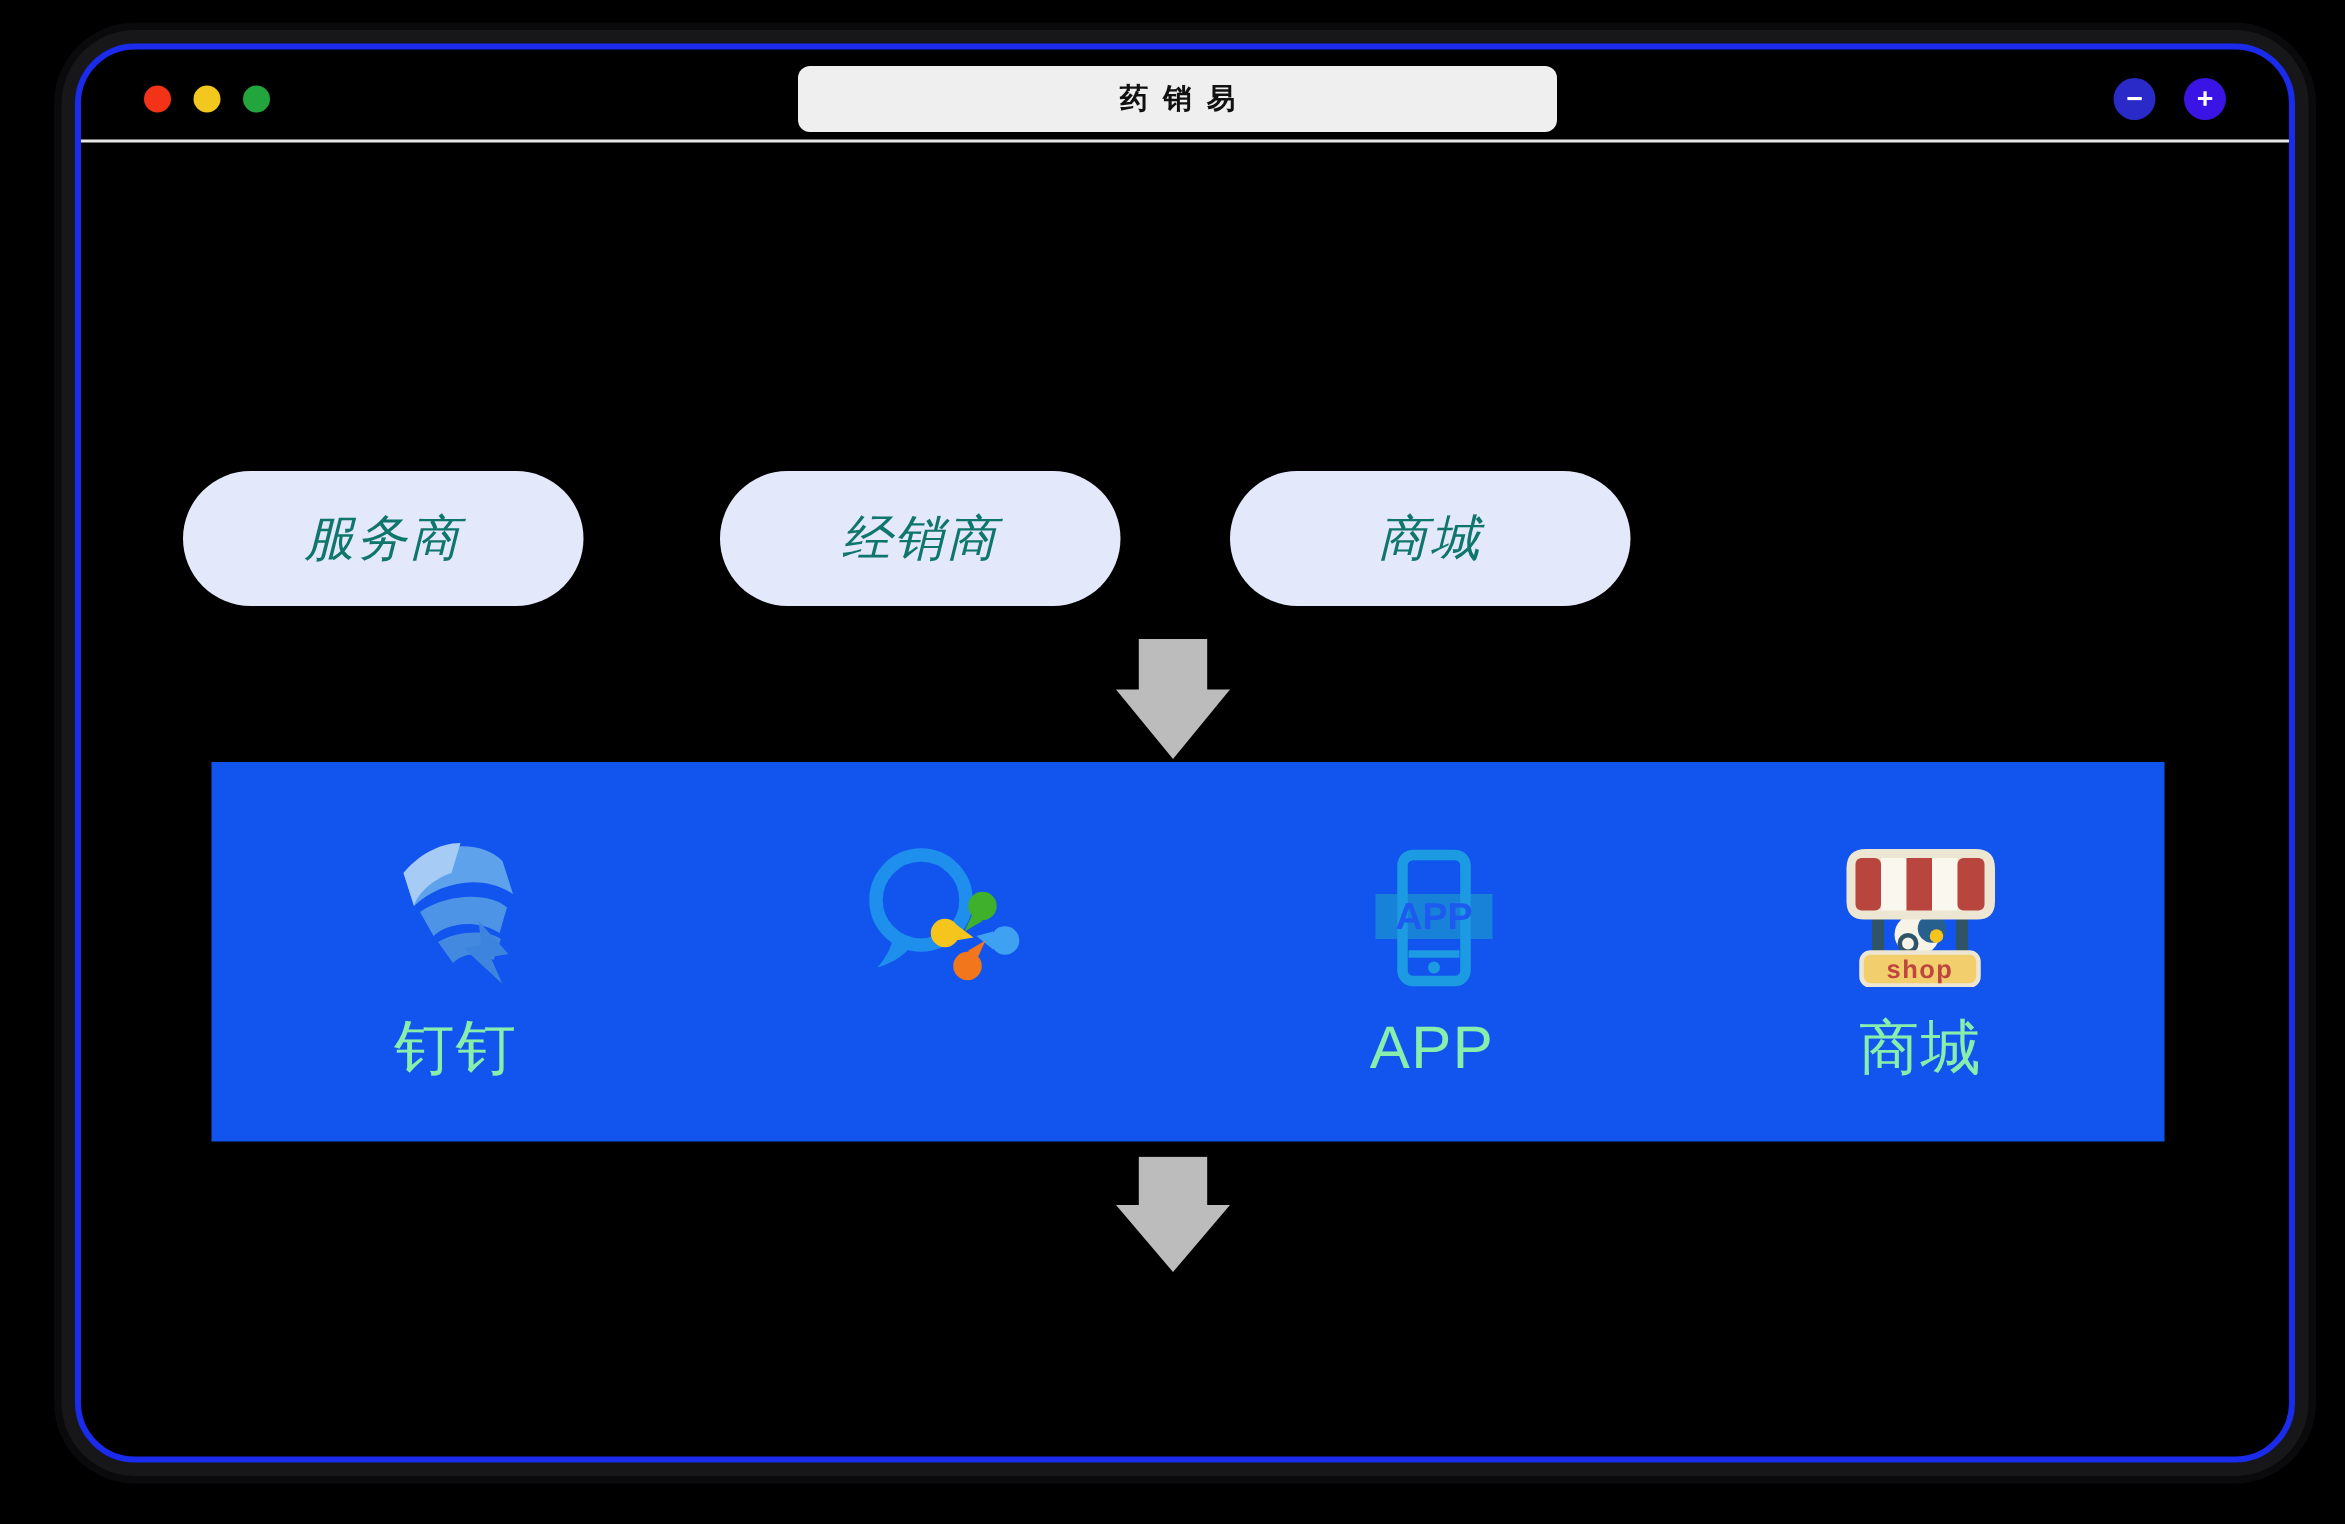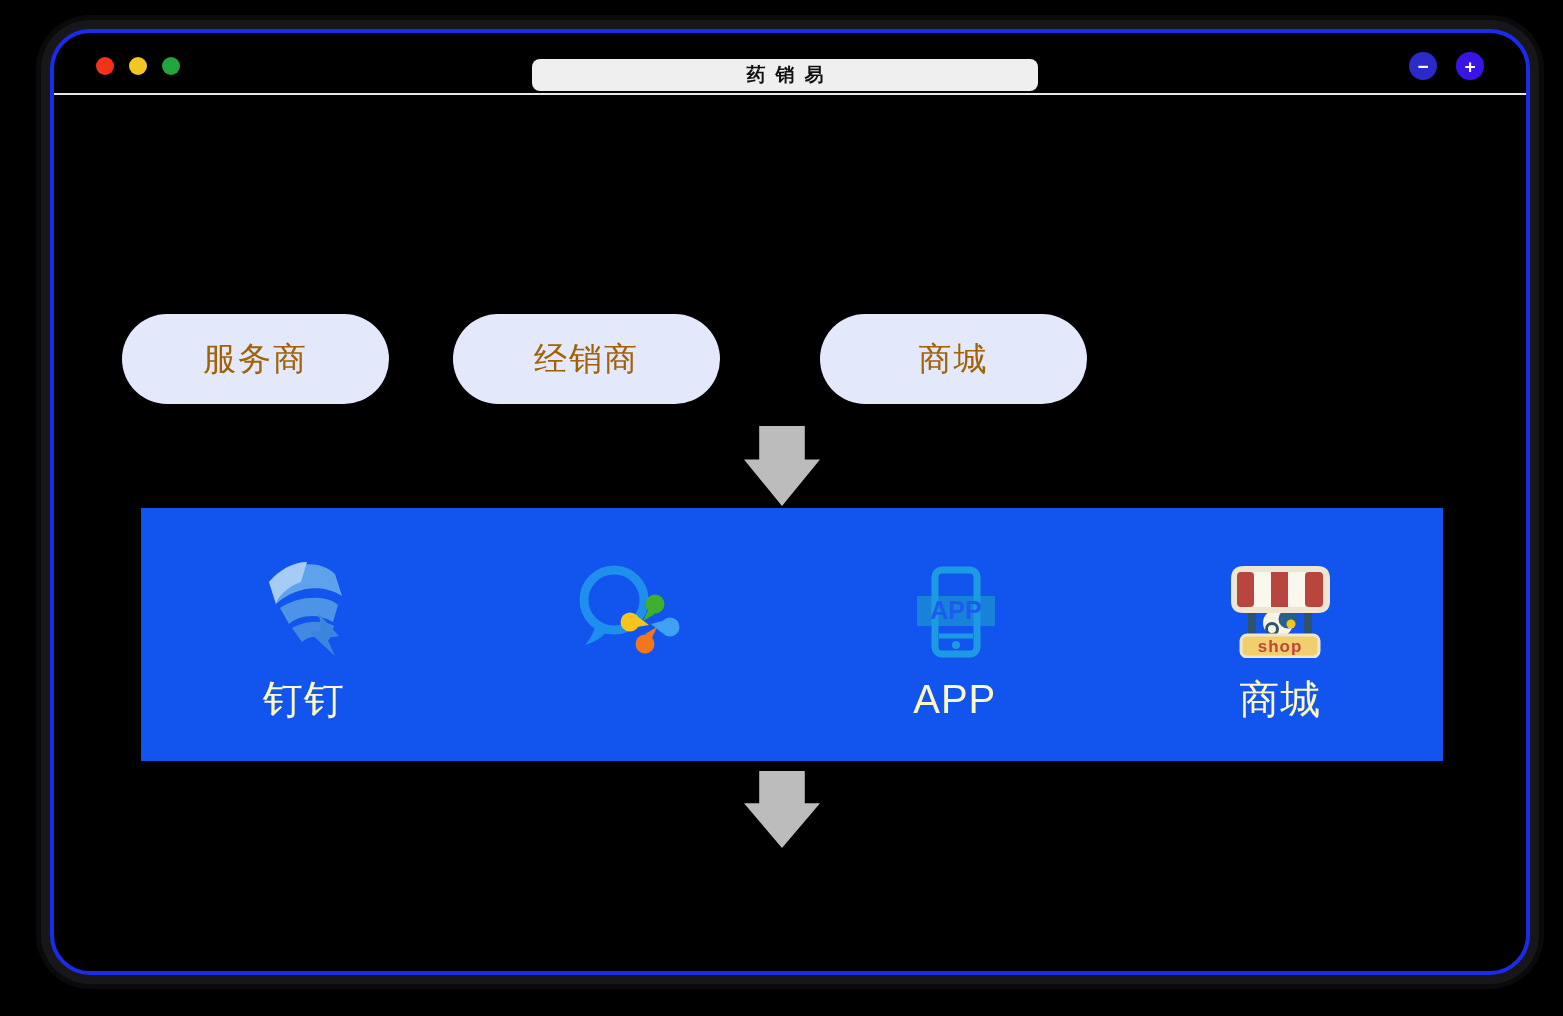--- a/index.html
+++ b/index.html
@@ -32,22 +32,22 @@
     position: absolute; left: 42px; top: 24px;
     display: flex; gap: 15px;
   }
   .traffic-dot { width: 18px; height: 18px; border-radius: 50%; }
   .dot-red    { background: #F23318; }
   .dot-yellow { background: #F2C71E; }
   .dot-green  { background: #23A53E; }
 
   .address-bar {
     position: absolute;
-    left: 478px; top: 26px;
-    width: 506px; height: 32px;
+    left: 478px; top: 11px;
+    width: 506px; height: 44px;
     background: #efefef;
     border-radius: 8px;
     display: flex; align-items: center; justify-content: center;
   }
   .address-title {
     font-size: 19px; font-weight: bold; color: #111;
     letter-spacing: 10px; margin-right: -10px;
     white-space: nowrap;
   }
 
@@ -65,25 +65,26 @@
   .btn-max { background: #3A14E4; }
 
   
   .top-pill {
     position: absolute;
     width: 267px; height: 90px;
     top: 281px;
     background: #E4E8FB;
     border-radius: 45px;
     display: flex; align-items: center; justify-content: center;
-    font-size: 33px; color: #a16207; font-weight: 500;
+    font-size: 33px; color: #0f766e; font-weight: 500;
     letter-spacing: 2px;
+    font-style: italic;
   }
   .pill-1 { left: 68px; }
-  .pill-2 { left: 399px; }
+  .pill-2 { left: 426px; }
   .pill-3 { left: 766px; }
   .pill-4 { left: 1116px; }
 
   
   .down-arrow {
     position: absolute;
     left: 690px; width: 76px;
     background: #BCBCBC;
     clip-path: polygon(20% 0%, 80% 0%, 80% 42%, 100% 42%, 50% 100%, 0% 42%, 20% 42%);
   }
@@ -101,21 +102,21 @@
   .channel {
     flex: 1;
     display: flex; flex-direction: column; align-items: center;
   }
   .channel-icon-box {
     height: 150px; width: 100%;
     display: flex; align-items: flex-end; justify-content: center;
   }
   .channel-label {
     margin-top: 18px;
-    font-size: 40px; color: #fef9c3; font-weight: 500;
+    font-size: 40px; color: #86efac; font-weight: 500;
     letter-spacing: 1px; line-height: 46px;
     white-space: nowrap;
   }
 
   
   .order-pill {
     position: absolute;
     left: 569px; top: 825px;
     width: 321px; height: 94px;
     background: #2156F0;

